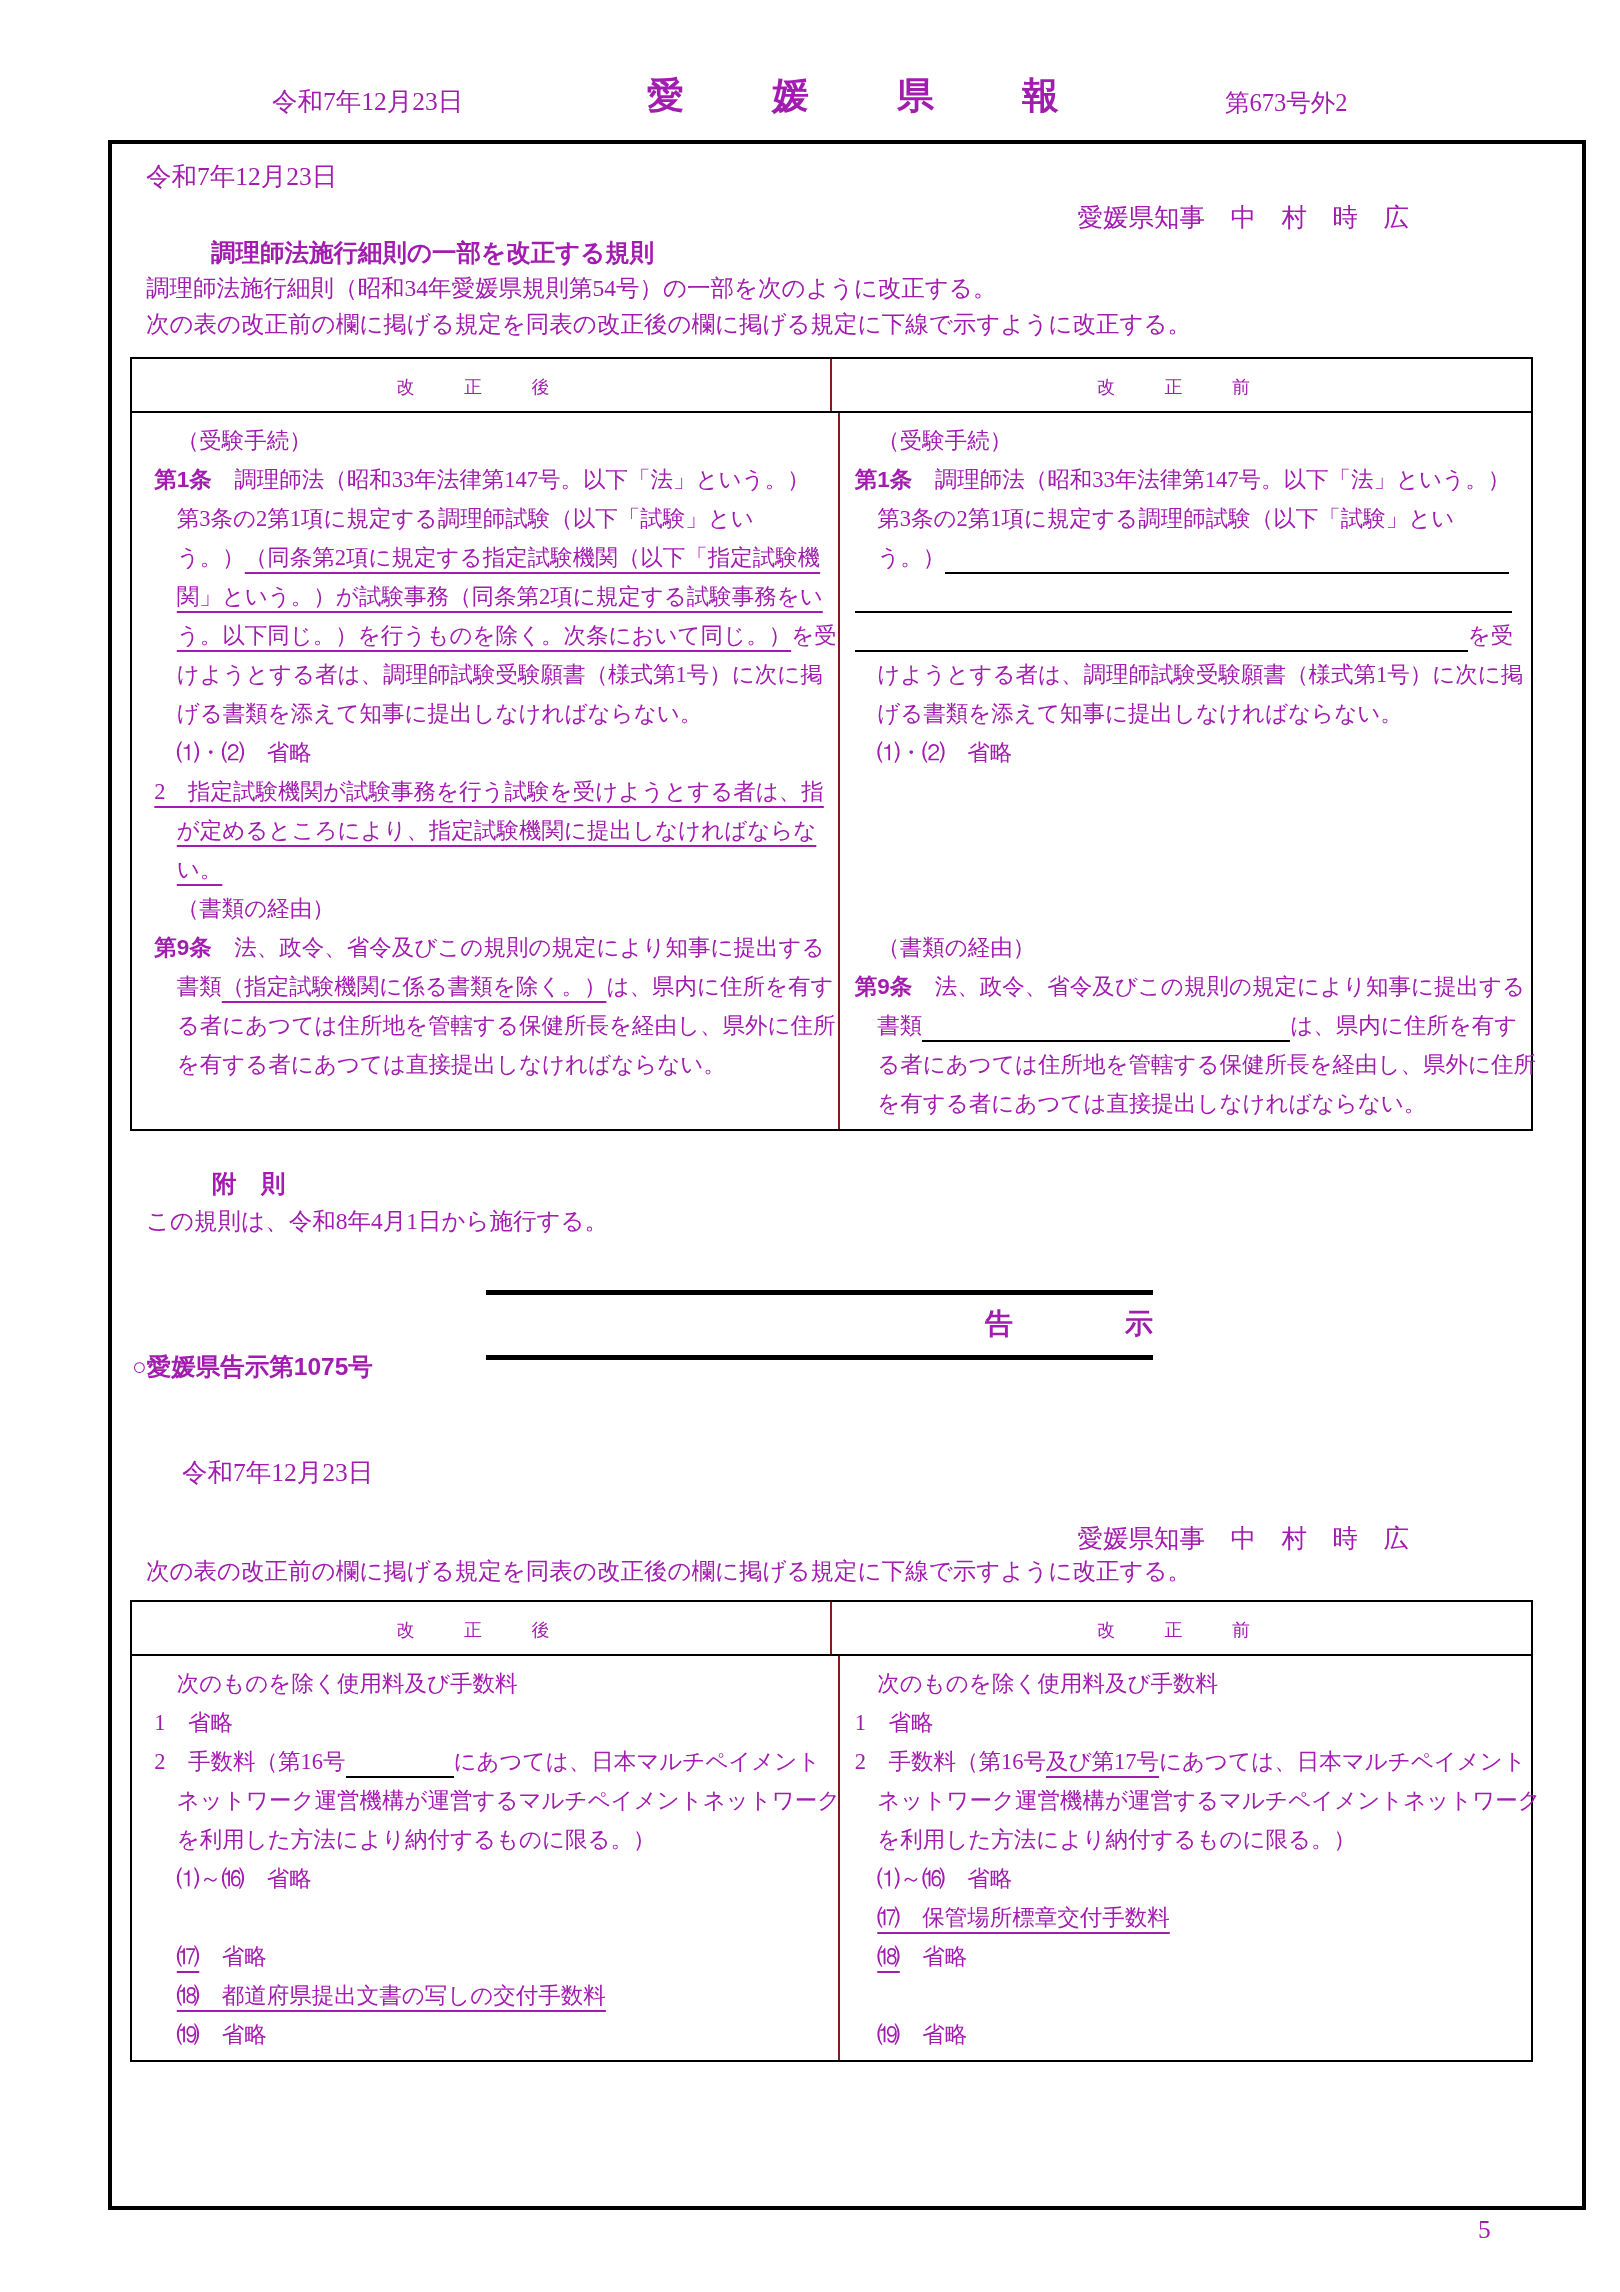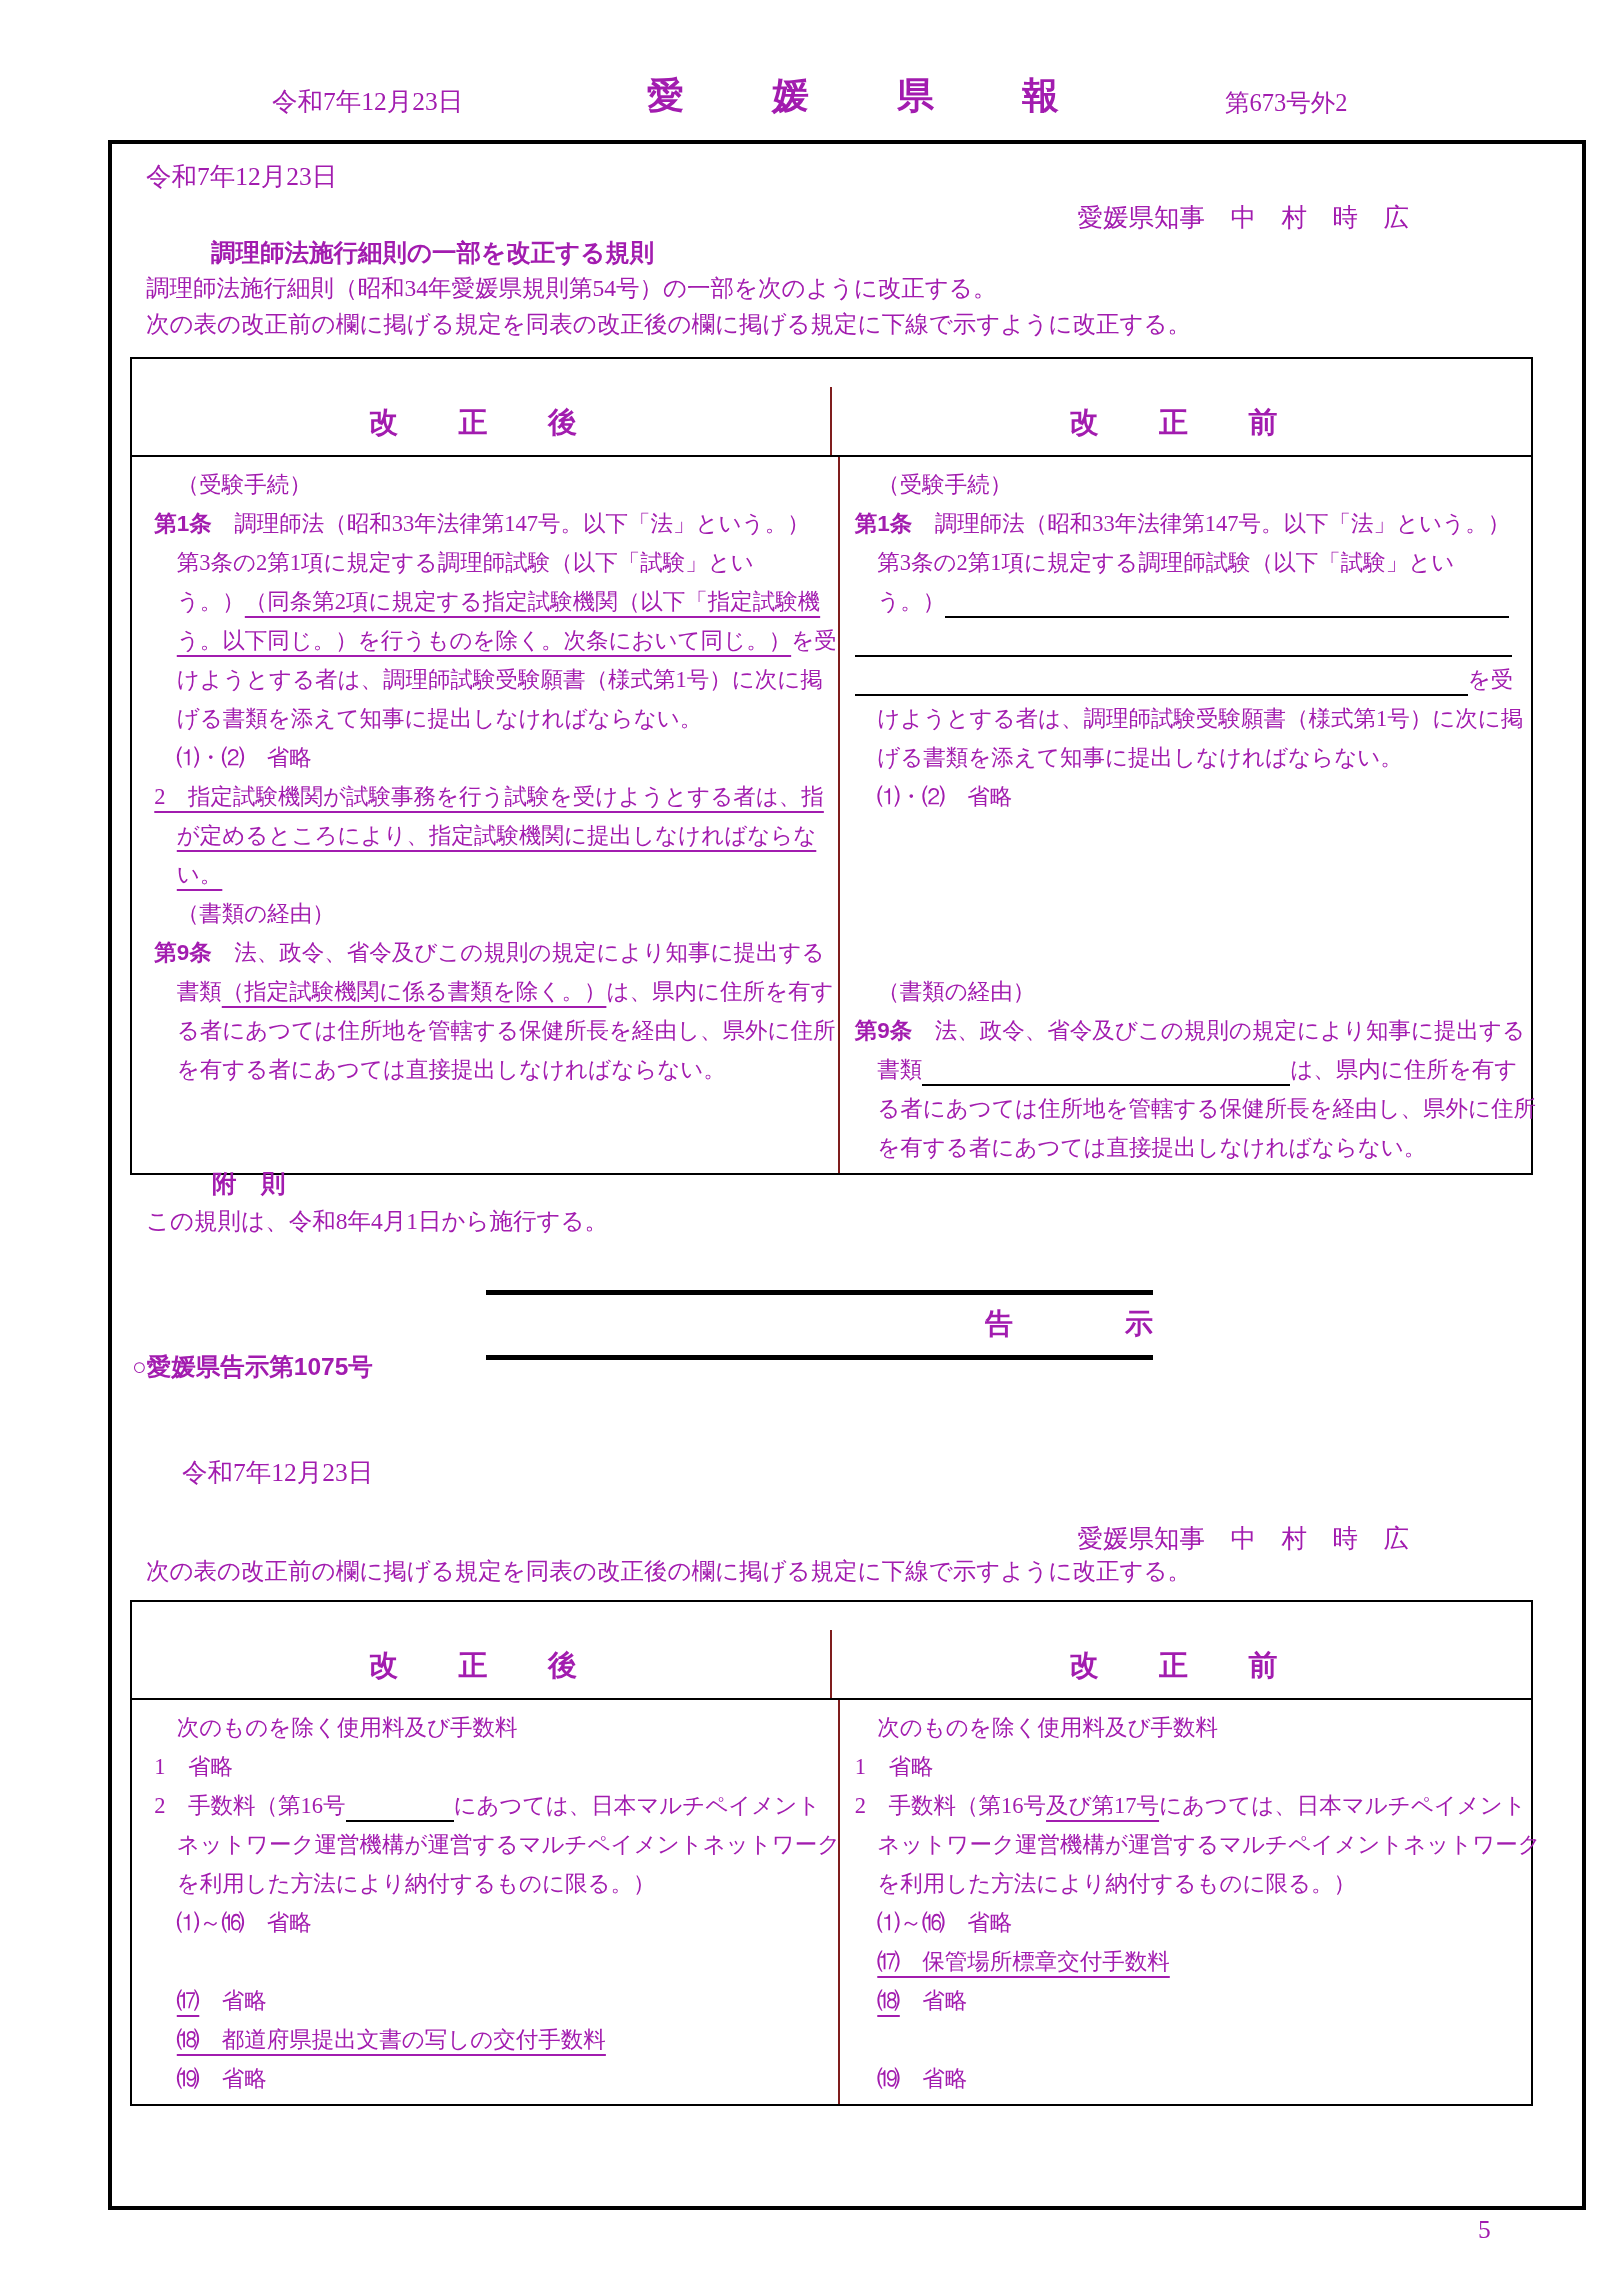--- a/index.html
+++ b/index.html
@@ -24,21 +24,21 @@
   .s1-title{left:79px;top:92px;font-size:24.5px;}
   .s1-p1{left:34px;top:128px;}
   .s1-p2{left:34px;top:164px;}
 
   .amend-table{position:absolute;left:17.6px;width:1399px;border:2.9px solid #000;
                box-sizing:content-box;background:#fff;}
   .t1{top:213px;}
   .t2{top:1456px;}
   .t-head{display:flex;border-bottom:2.9px solid #000;}
   .t-hcell{flex:1;text-align:center;font-family:"Liberation Sans","DejaVu Sans",sans-serif;
-           font-weight:bold;font-size:29px;letter-spacing:15.7px;padding:15.7px 0 12.7px;margin-top:28px;}
+           font-weight:normal;font-size:18px;letter-spacing:15.7px;padding:15.7px 0 12.7px;}
   .t-right{border-left:2px solid #7f1d1d;}
   .t-body{display:flex;align-items:stretch;}
   .t-cell{flex:1;padding:7.8px 9.8px 5.9px 14.7px;font-size:22.5px;min-width:0;margin-left:8px;}
   .tl{line-height:39px;min-height:39px;white-space:pre;}
   .u{text-decoration:underline;text-underline-offset:6.9px;text-decoration-thickness:2px;}
   .b{font-family:"Liberation Sans","DejaVu Sans",sans-serif;font-weight:bold;}
   .blank{display:inline-block;border-bottom:2px solid #000;height:34px;vertical-align:top;}
 
   .apx-title{left:80px;top:1023px;font-size:24.5px;}
   .apx-body{left:34px;top:1061px;}
@@ -78,20 +78,21 @@
       <div class="t-head">
         <div class="t-hcell">改　正　後</div>
         <div class="t-hcell t-right">改　正　前</div>
       </div>
       <div class="t-body">
         <div class="t-cell">
             <div class="tl"><span>　（受験手続）</span></div>
             <div class="tl"><span class="b">第1条</span><span>　調理師法（昭和33年法律第147号。以下「法」という。）</span></div>
             <div class="tl"><span>　第3条の2第1項に規定する調理師試験（以下「試験」とい</span></div>
             <div class="tl"><span>　う。）</span><span class="u">（同条第2項に規定する指定試験機関（以下「指定試験機</span></div>
+            <div class="tl"><span>　</span><span class="u">関」という。）が試験事務（同条第2項に規定する試験事務をい</span></div>
             <div class="tl"><span>　</span><span class="u">う。以下同じ。）を行うものを除く。次条において同じ。）</span><span>を受</span></div>
             <div class="tl"><span>　けようとする者は、調理師試験受験願書（様式第1号）に次に掲</span></div>
             <div class="tl"><span>　げる書類を添えて知事に提出しなければならない。</span></div>
             <div class="tl"><span>　⑴・⑵　省略</span></div>
             <div class="tl"><span class="u">2　指定試験機関が試験事務を行う試験を受けようとする者は、指</span></div>
             <div class="tl"><span>　</span><span class="u">が定めるところにより、指定試験機関に提出しなければならな</span></div>
             <div class="tl"><span>　</span><span class="u">い。</span></div>
             <div class="tl"><span>　（書類の経由）</span></div>
             <div class="tl"><span class="b">第9条</span><span>　法、政令、省令及びこの規則の規定により知事に提出する</span></div>
             <div class="tl"><span>　書類</span><span class="u">（指定試験機関に係る書類を除く。）</span><span>は、県内に住所を有す</span></div>

